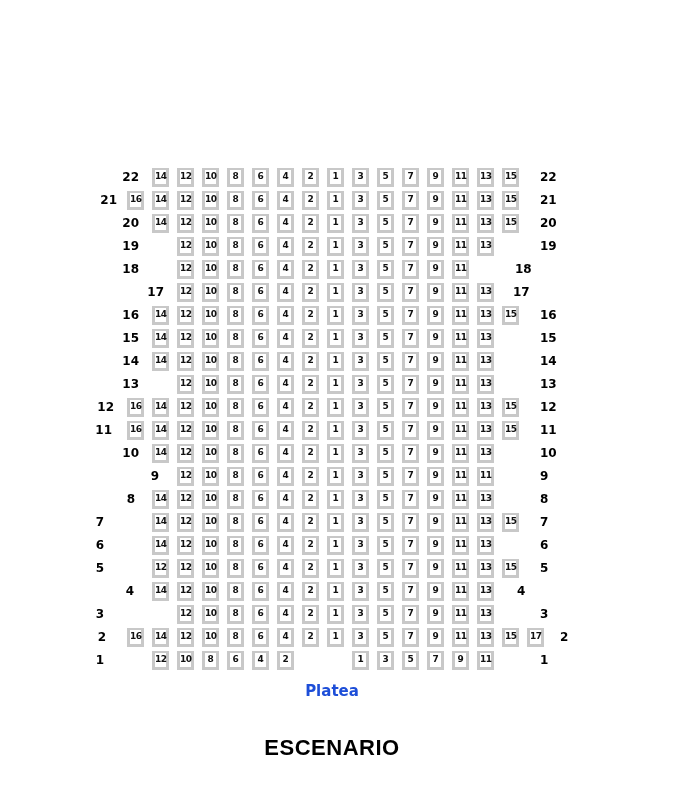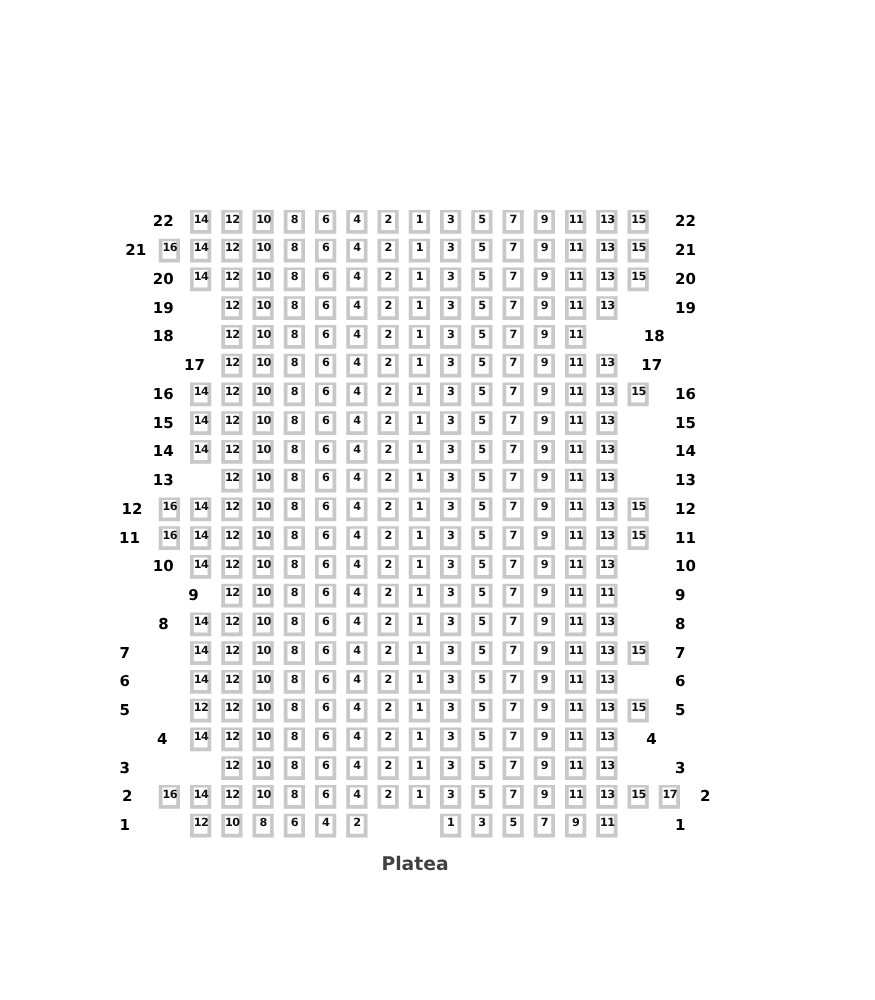--- a/index.html
+++ b/index.html
@@ -7,21 +7,21 @@
           font-family:"DejaVu Sans",sans-serif;}
   .seat{position:absolute;box-sizing:border-box;width:17px;height:19px;background:#fff;
         border:2px solid #c8c8c8;border-left-width:3px;border-right-width:3px;border-bottom-width:3px;
         font:bold 9px/12px "DejaVu Sans",sans-serif;color:#111;text-align:center;
         letter-spacing:-0.5px;cursor:pointer;}
   .rowlabel{position:absolute;height:19px;font:bold 12px/19px "DejaVu Sans",sans-serif;color:#000;
         white-space:nowrap;}
   .rowlabel.left{text-align:right;width:40px;}
   .rowlabel.right{text-align:left;width:40px;}
   .platea{position:absolute;left:0;top:682px;width:664px;text-align:center;
-        font:bold 15px "DejaVu Sans",sans-serif;color:#404040;}
+        font:bold 15px "DejaVu Sans",sans-serif;color:#1d4ed8;}
   .stage{position:absolute;left:0;top:735px;width:664px;text-align:center;
         font:bold 22px "Liberation Sans",sans-serif;color:#000;letter-spacing:0.5px;}
 </style>
 </head>
 <body>
 
 <div id="canvas">
   <div id="seatmap">
       <div class="rowlabel left" style="left: 99px; top: 168px;">22</div>
       <div class="seat" style="left: 152px; top: 168px;">14</div>
@@ -375,13 +375,14 @@
       <div class="seat" style="left: 277px; top: 651px;">2</div>
       <div class="seat" style="left: 352px; top: 651px;">1</div>
       <div class="seat" style="left: 377px; top: 651px;">3</div>
       <div class="seat" style="left: 402px; top: 651px;">5</div>
       <div class="seat" style="left: 427px; top: 651px;">7</div>
       <div class="seat" style="left: 452px; top: 651px;">9</div>
       <div class="seat" style="left: 477px; top: 651px;">11</div>
       <div class="rowlabel right" style="left: 540px; top: 651px;">1</div>
     </div>
   <div class="platea">Platea</div>
+  <div class="stage">ESCENARIO</div>
 </div>
 
 </body></html>

